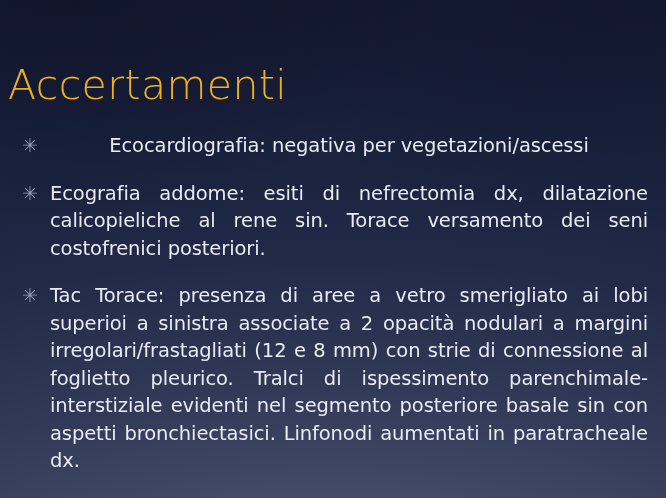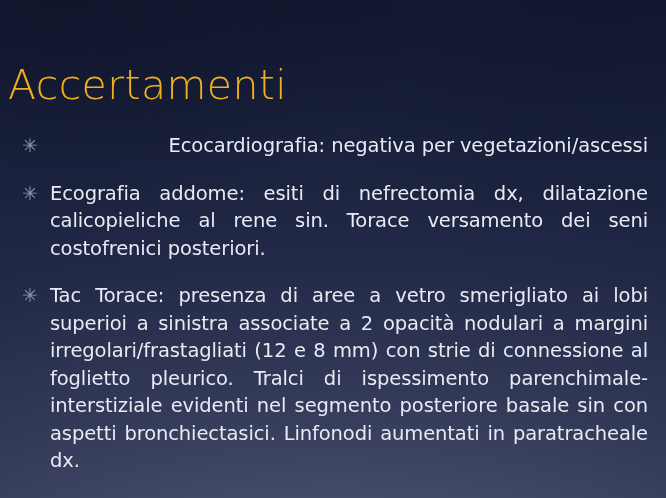--- a/index.html
+++ b/index.html
@@ -102,21 +102,21 @@
     font-size: 19.5px;
     font-weight: 400;
     line-height: 27.5px;
     text-align: justify;
     text-justify: inter-word;
     font-family: "DejaVu Sans", "Liberation Sans", sans-serif;
     letter-spacing: -0.1px;
   }
 
   .bullet-text.no-justify {
-    text-align: right;
+    text-align: center;
   }
 </style>
 </head>
 <body>
 
 <div id="slide">
   <div id="content">
 
     <h1 class="slide-title">Accertamenti</h1>
 

